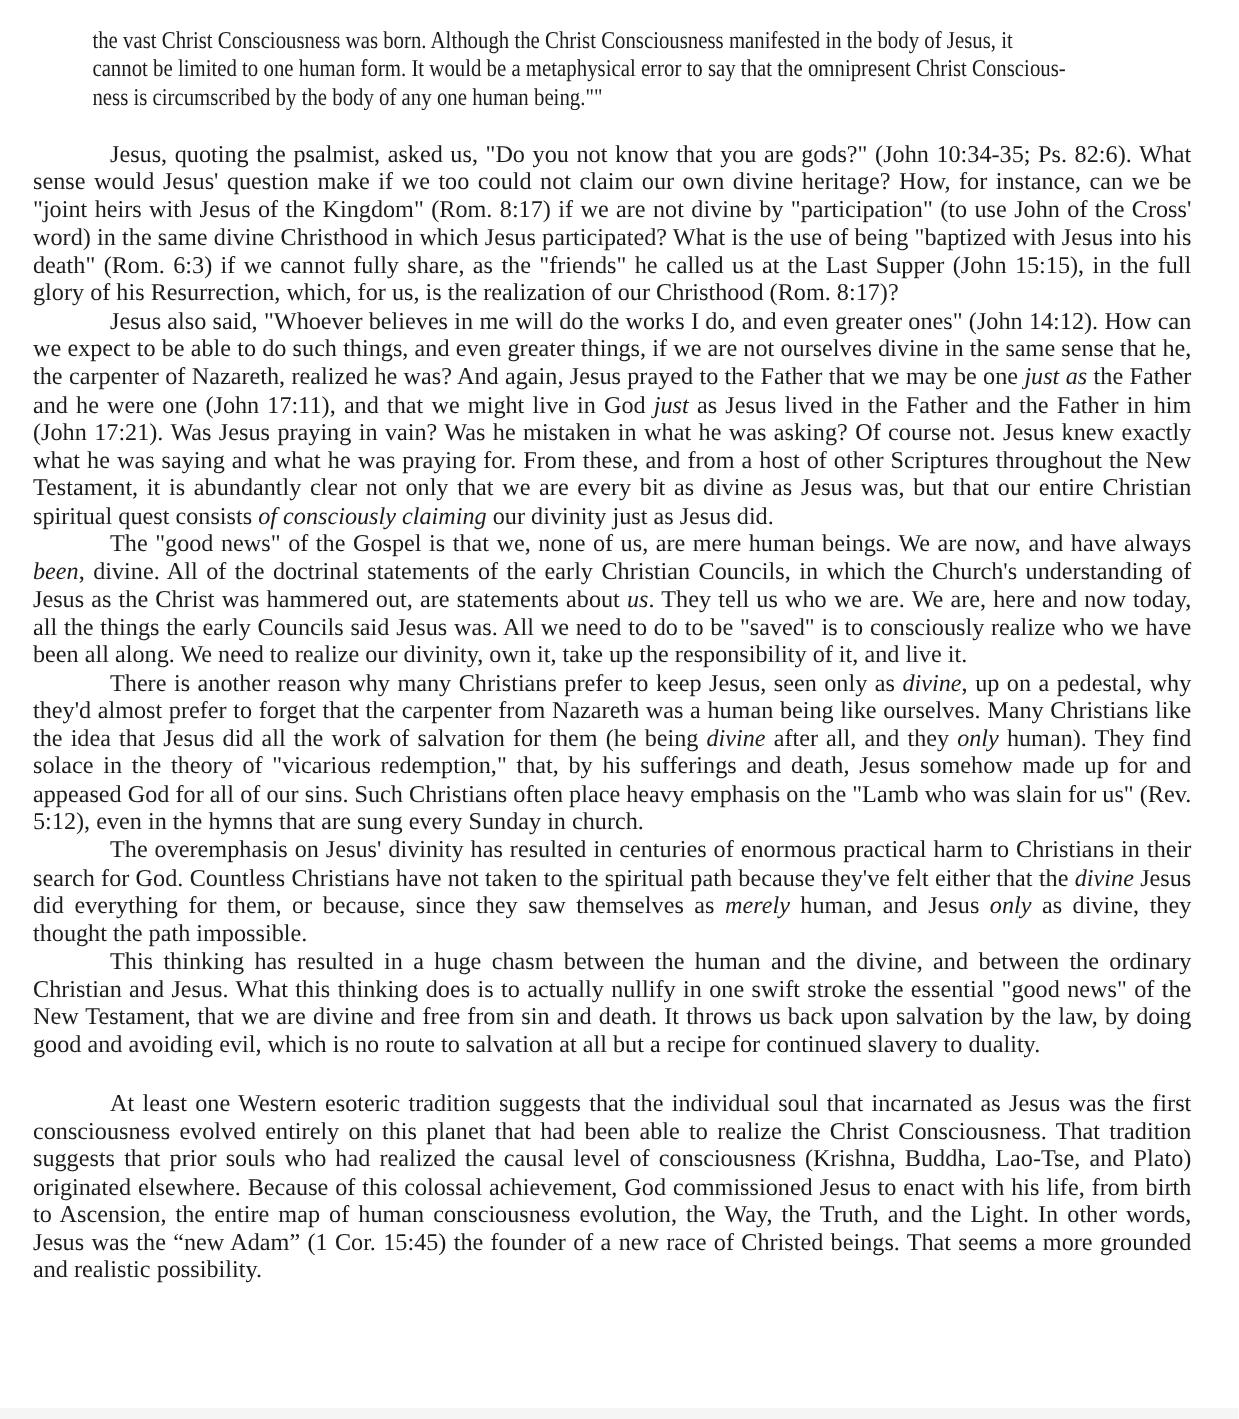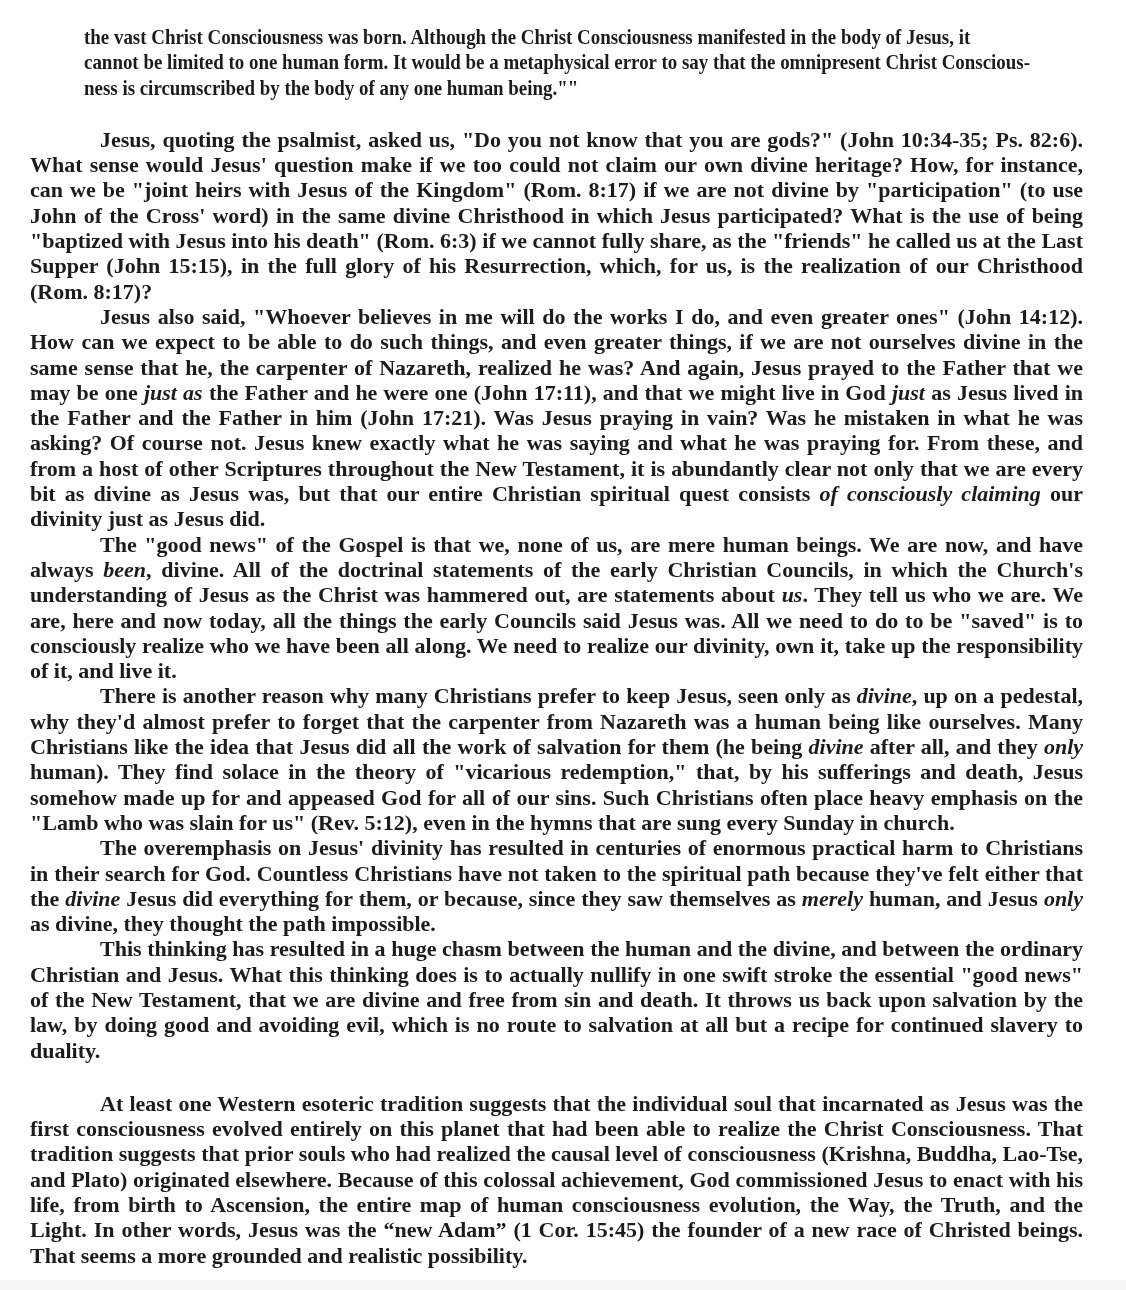--- a/index.html
+++ b/index.html
@@ -48,21 +48,21 @@
     left: 0;
     bottom: 0;
     width: 100%;
     height: 10px;
     background: #f5f5f5;
   }
 </style>
 </head>
 <body>
 
-<div class="page" style="background: rgb(255, 255, 255); color: rgb(28, 28, 28); font-weight: bold;">
+<div class="page" style="background: rgb(255, 255, 255); color: rgb(28, 28, 28);">
   <div class="blockquote">
     <div class="bq-inner">
         <div class="bq-line">the vast Christ Consciousness was born. Although the Christ Consciousness manifested in the body of Jesus, it</div>
         <div class="bq-line">cannot be limited to one human form. It would be a metaphysical error to say that the omnipresent Christ Conscious-</div>
         <div class="bq-line">ness is circumscribed by the body of any one human being.""</div>
       </div>
   </div>
   <div class="body-text">
       <p><span>Jesus, quoting the psalmist, asked us, "Do you not know that you are gods?" (John 10:34-35; Ps. 82:6). What sense would Jesus' question make if we too could not claim our own divine heritage? How, for instance, can we be "joint heirs with Jesus of the Kingdom" (Rom. 8:17) if we are not divine by "participation" (to use John of the Cross' word) in the same divine Christhood in which Jesus participated? What is the use of being "baptized with Jesus into his death" (Rom. 6:3) if we cannot fully share, as the "friends" he called us at the Last Supper (John 15:15), in the full glory of his Resurrection, which, for us, is the realization of our Christhood (Rom. 8:17)?</span></p>
       <p><span>Jesus also said, "Whoever believes in me will do the works I do, and even greater ones" (John 14:12). How can we expect to be able to do such things, and even greater things, if we are not ourselves divine in the same sense that he, the carpenter of Nazareth, realized he was? And again, Jesus prayed to the Father that we may be one </span><i>just as</i><span> the Father and he were one (John 17:11), and that we might live in God </span><i>just</i><span> as Jesus lived in the Father and the Father in him (John 17:21). Was Jesus praying in vain? Was he mistaken in what he was asking? Of course not. Jesus knew exactly what he was saying and what he was praying for. From these, and from a host of other Scriptures throughout the New Testament, it is abundantly clear not only that we are every bit as divine as Jesus was, but that our entire Christian spiritual quest consists </span><i>of consciously claiming</i><span> our divinity just as Jesus did.</span></p>

